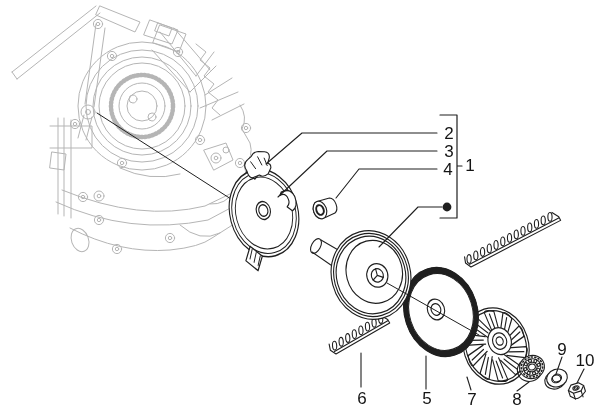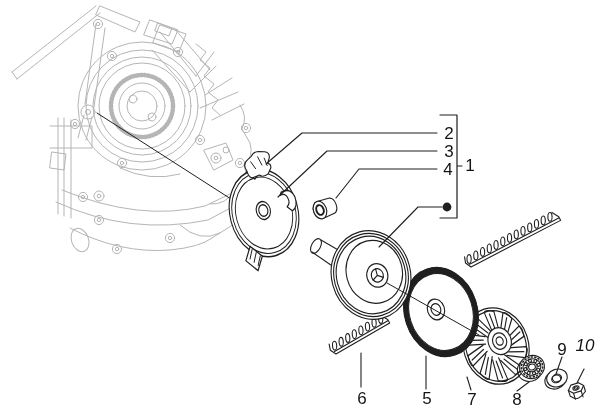--- a/index.html
+++ b/index.html
@@ -249,15 +249,15 @@
 
 <div class="callout" style="left:470px;top:165px;">1</div>
 <div class="callout" style="left:449px;top:133px;">2</div>
 <div class="callout" style="left:449px;top:151px;">3</div>
 <div class="callout" style="left:448px;top:169px;">4</div>
 <div class="callout" style="left:427px;top:398px;">5</div>
 <div class="callout" style="left:362px;top:398px;">6</div>
 <div class="callout" style="left:472px;top:399px;">7</div>
 <div class="callout" style="left:517px;top:399px;">8</div>
 <div class="callout" style="left:562px;top:349px;">9</div>
-<div class="callout" style="left:585px;top:345px;font-style:italic;">10</div>
+<div class="callout" style="left:585px;top:360px;">10</div>
 
 </div>
 
 </body></html>

